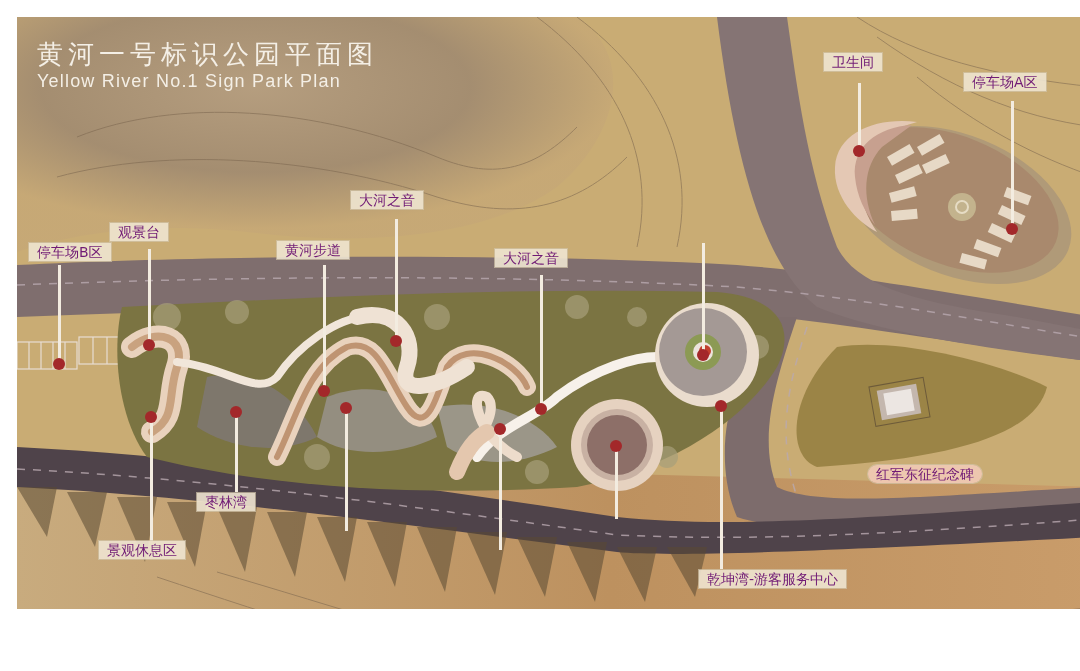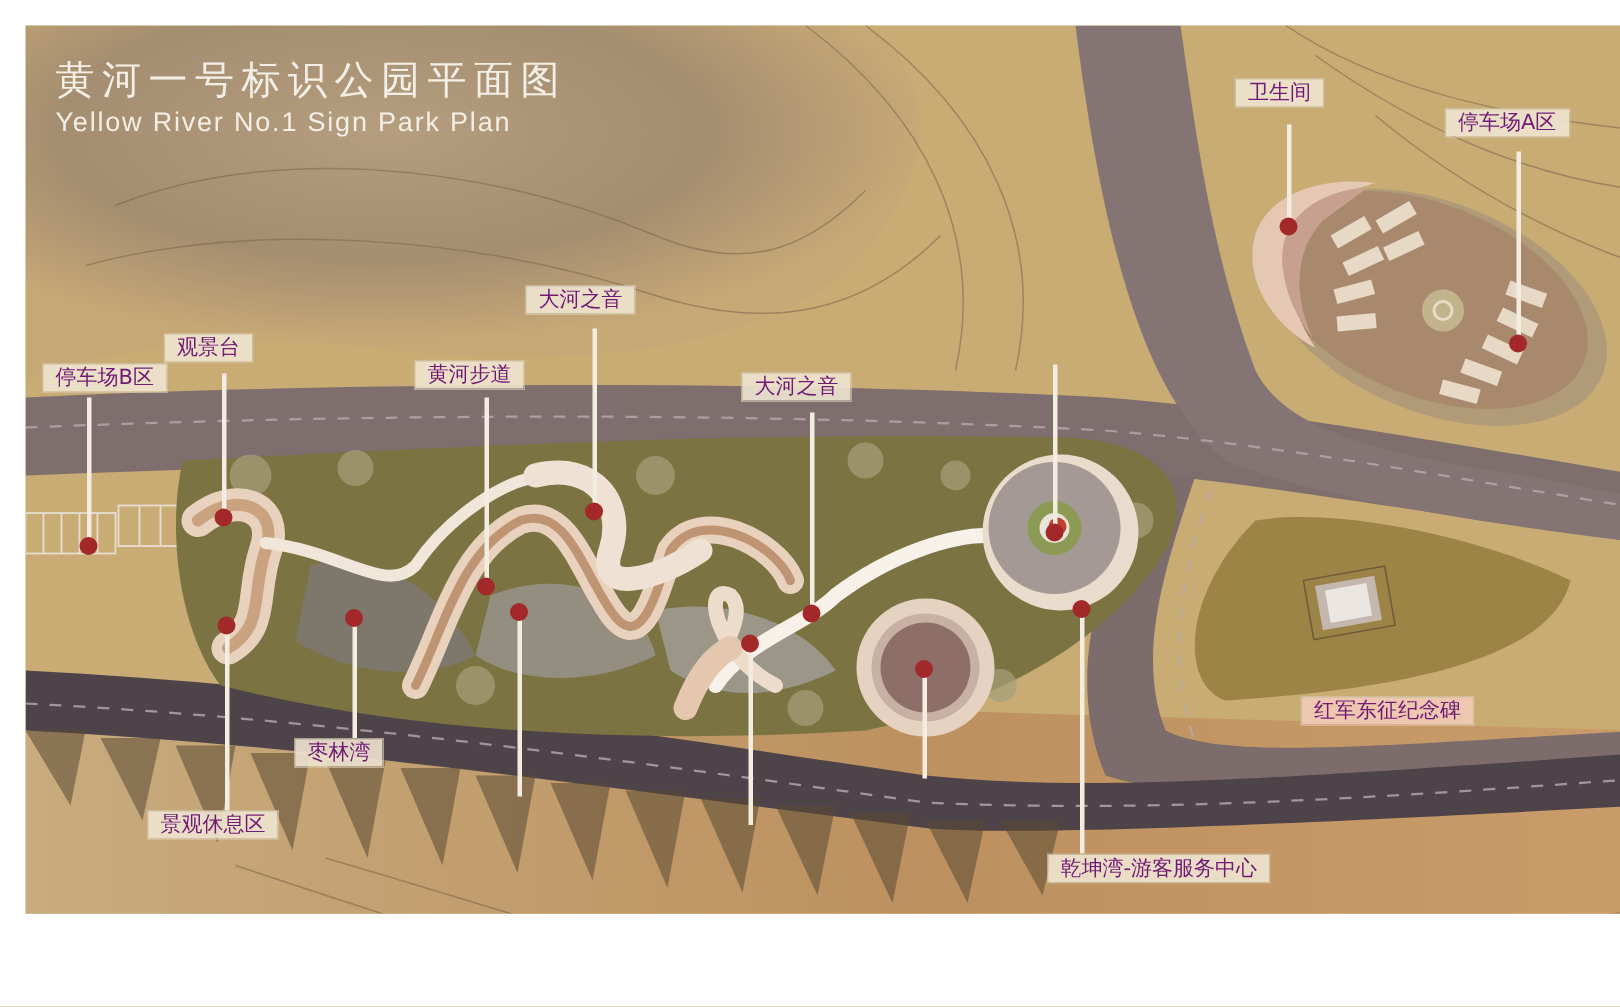--- a/index.html
+++ b/index.html
@@ -187,21 +187,21 @@
   <div class="pin" style="left:686px;top:338px;"></div>
 
   <div class="leader" style="left:841px;top:66px;height:66px;"></div>
   <div class="pin" style="left:842px;top:134px;"></div>
   <div class="label" style="left:807px;top:36px;">卫生间</div>
 
   <div class="leader" style="left:994px;top:84px;height:126px;"></div>
   <div class="pin" style="left:995px;top:212px;"></div>
   <div class="label" style="left:947px;top:56px;">停车场A区</div>
 
-  <div class="label hl" style="left:851px;top:448px;">红军东征纪念碑</div>
+  <div class="label hl" style="left:851px;top:448px;border-radius:12px;">红军东征纪念碑</div>
 
   <div class="leader" style="left:218px;top:397px;height:78px;"></div>
   <div class="pin" style="left:219px;top:395px;"></div>
   <div class="label" style="left:180px;top:476px;">枣林湾</div>
 
   <div class="leader" style="left:133px;top:402px;height:122px;"></div>
   <div class="pin" style="left:134px;top:400px;"></div>
   <div class="label" style="left:82px;top:524px;">景观休息区</div>
 
   <div class="leader" style="left:328px;top:392px;height:122px;"></div>

